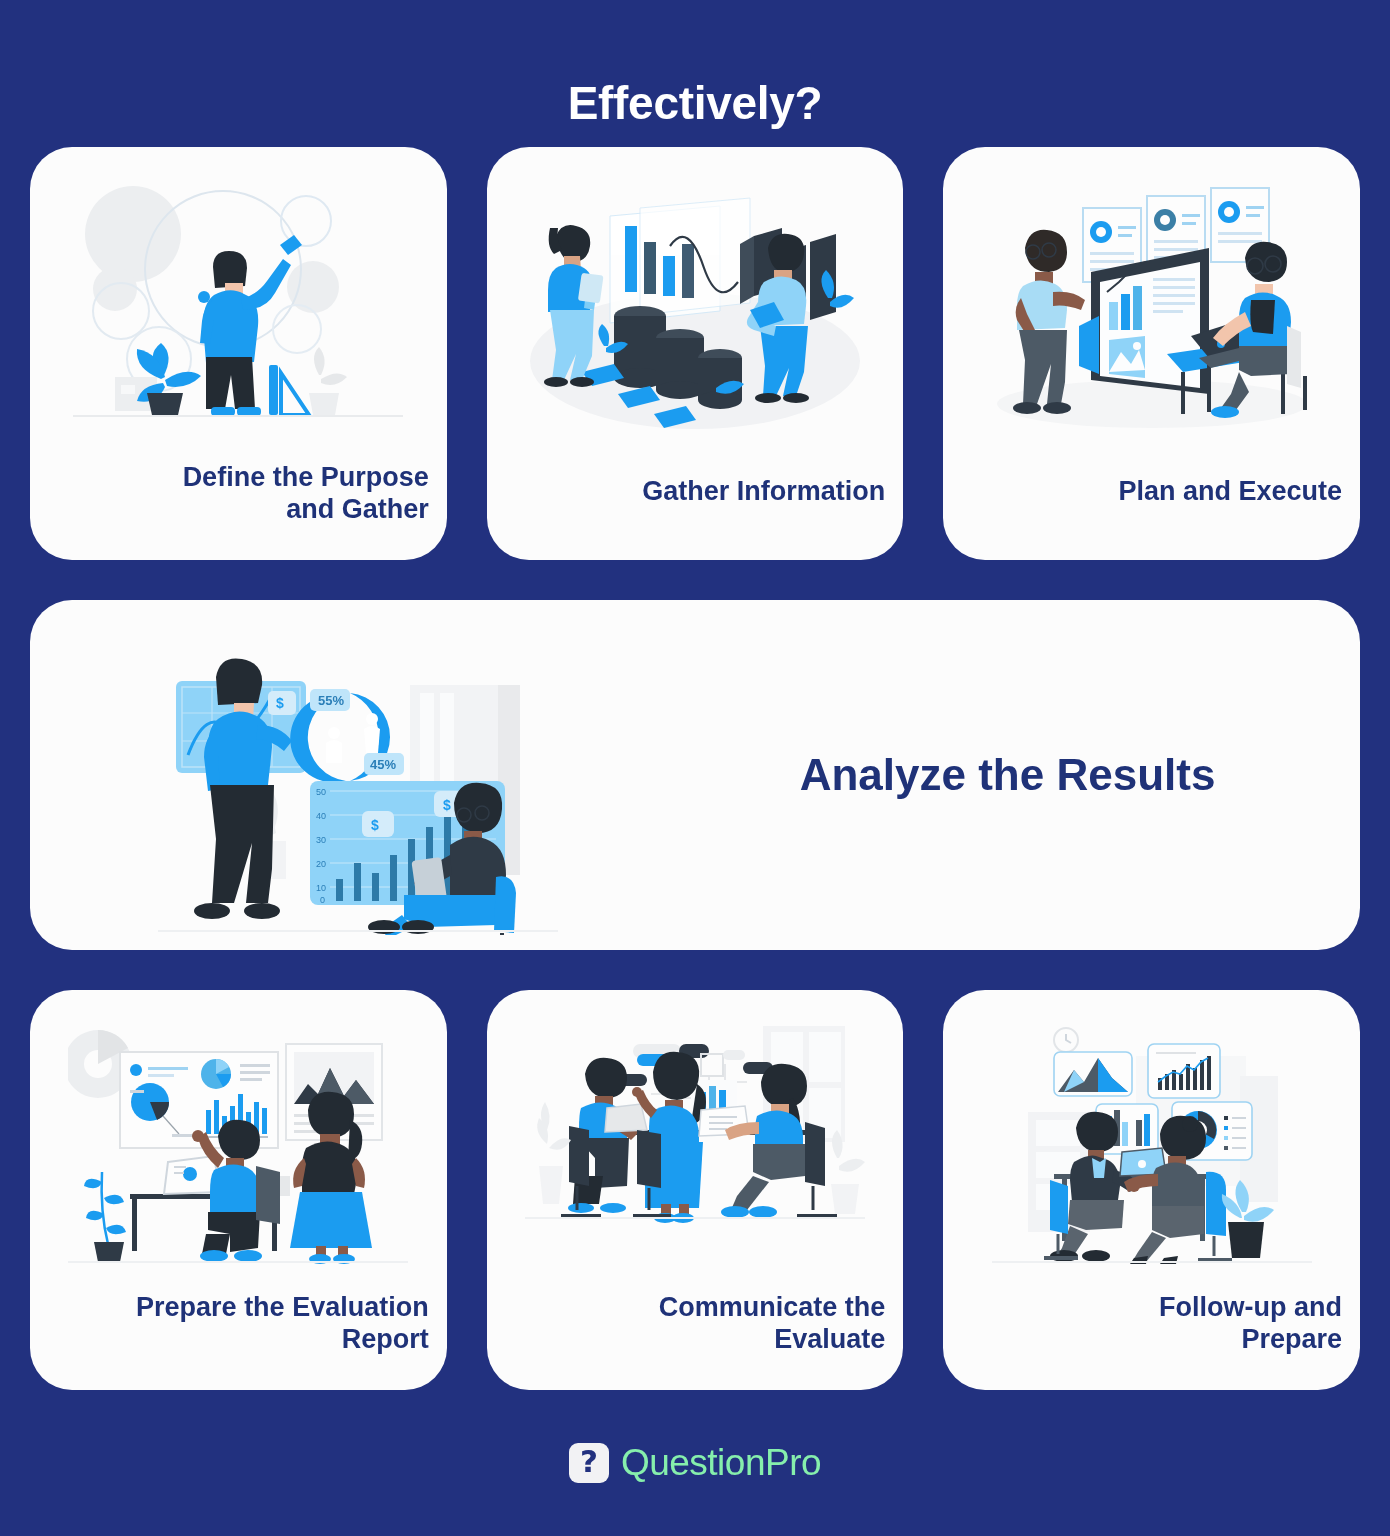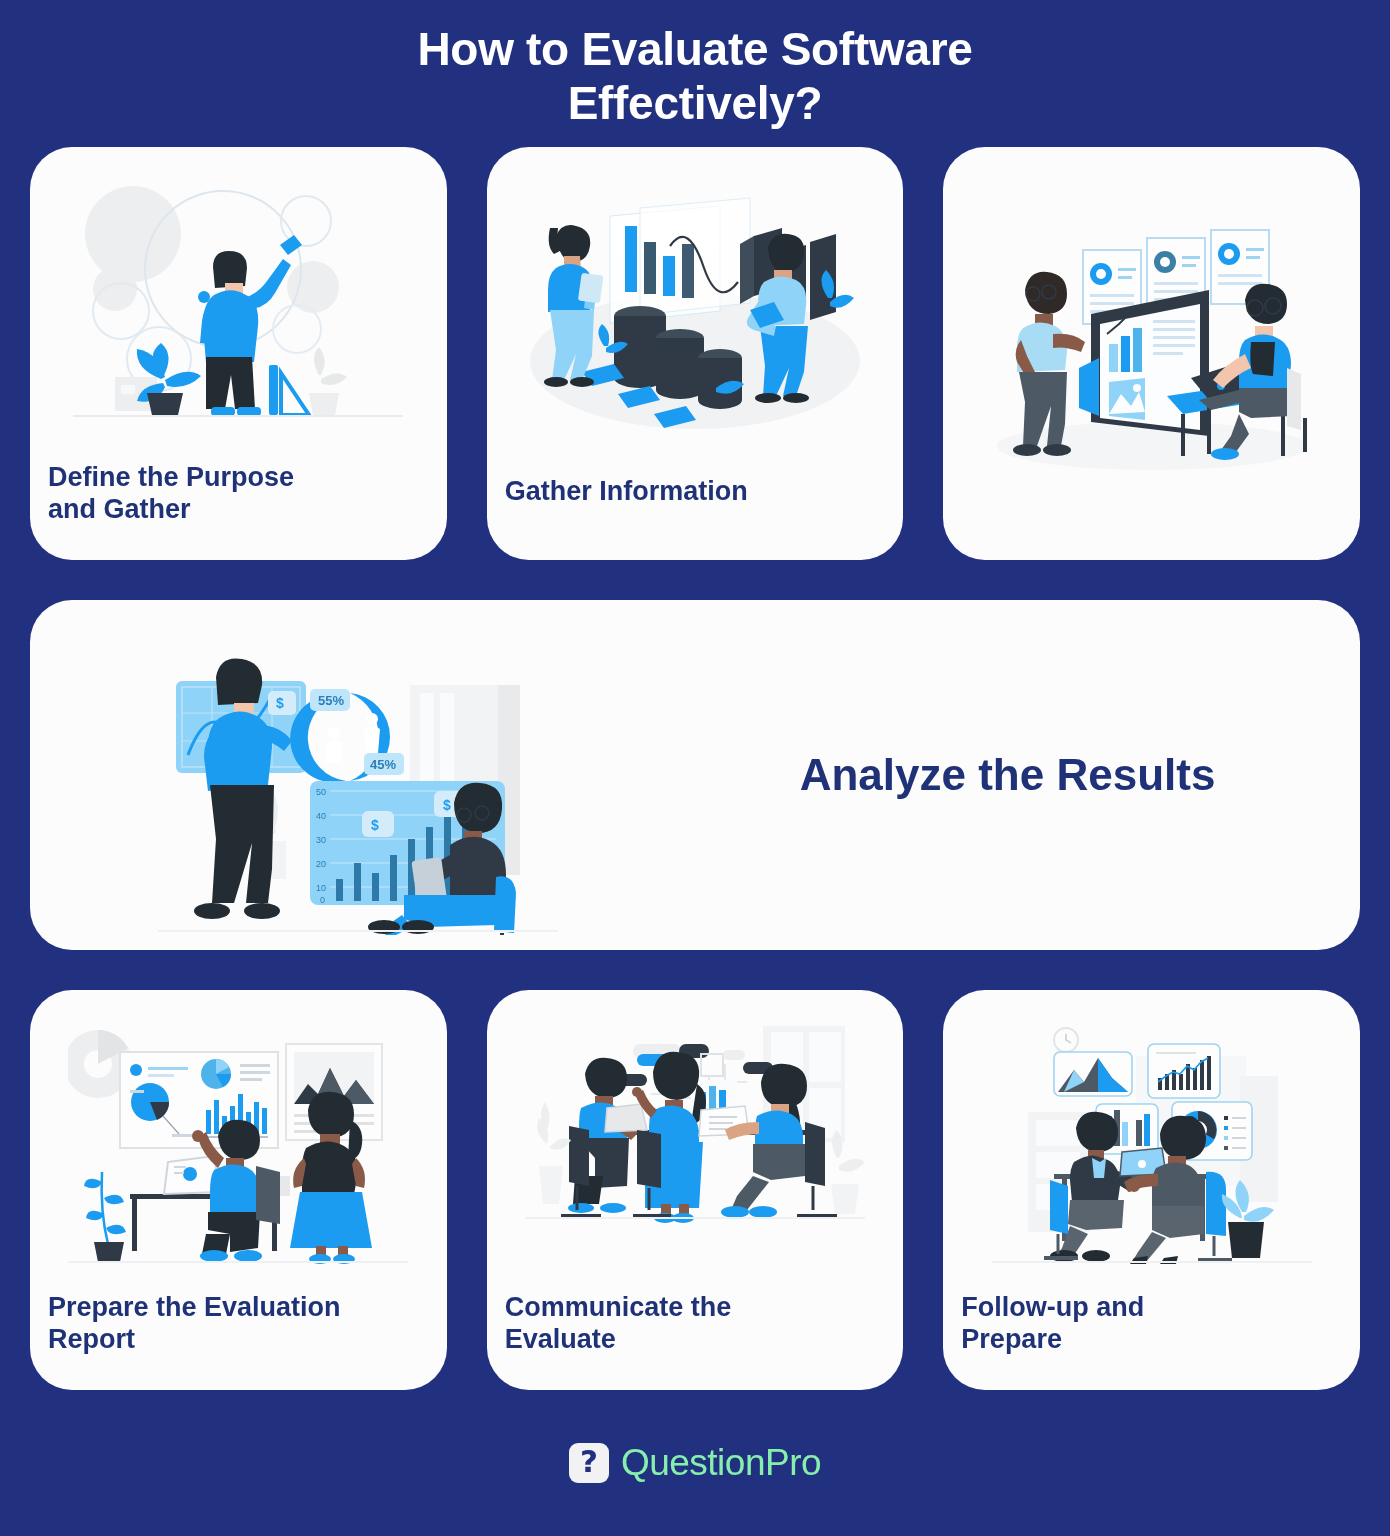--- a/index.html
+++ b/index.html
@@ -64,21 +64,21 @@
     display: flex;
     align-items: center;
     justify-content: center;
     min-height: 0;
   }
   .card-label {
     color: #1f3278;
     font-weight: bold;
     font-size: 27px;
     line-height: 1.18;
-    text-align: left;
+    text-align: right;
     padding: 0 18px 34px;
     width: 100%;
   }
   .card-label.one-line { padding-bottom: 52px; }
 
   
   .card-wide {
     background: #fcfcfc;
     border-radius: 42px;
     width: 100%;
@@ -137,21 +137,20 @@
 
   svg { display: block; }
 </style>
 </head>
 <body>
 
 <div class="page">
 
   <div class="title-wrap">
     <div class="title">
-      <span>How to Evaluate Software</span>
       <br>
       <span>Effectively?</span>
     </div>
   </div>
 
   <div class="row row-top">
 
     <div class="card">
       <div class="card-art">
         <svg width="330" height="250" viewBox="0 0 330 250">
@@ -343,20 +342,23 @@
           <path d="M258 126 q-22 12 -32 26 l10 8 q14 -14 28 -20z" fill="#f2c5ac"></path>
           <path d="M252 160 h52 l0 28 l-40 2 l-12 -6z" fill="#4d5a66"></path>
           <path d="M252 186 l-8 22 l-10 14 l12 6 l16 -22z" fill="#4d5a66"></path>
           <ellipse cx="238" cy="226" rx="14" ry="6" fill="#1b9cf0"></ellipse>
 
           <path d="M300 140 l14 6 l0 56 l-14 -4z" fill="#e6e8ea"></path>
           <path d="M296 196 l0 32" stroke="#2f3a46" stroke-width="4"></path>
           <path d="M318 190 l0 34" stroke="#2f3a46" stroke-width="4"></path>
         </svg>
       </div>
+      <div class="card-label one-line">
+        <span>Plan and Execute</span>
+      </div>
     </div>
   </div>
 
   <div class="row row-mid">
     <div class="card-wide">
       <div class="wide-art">
         <svg width="400" height="320" viewBox="0 0 400 320">
 
           <rect x="252" y="70" width="110" height="190" fill="#f2f3f5"></rect>
           <rect x="262" y="78" width="14" height="175" fill="#fafbfc"></rect>

